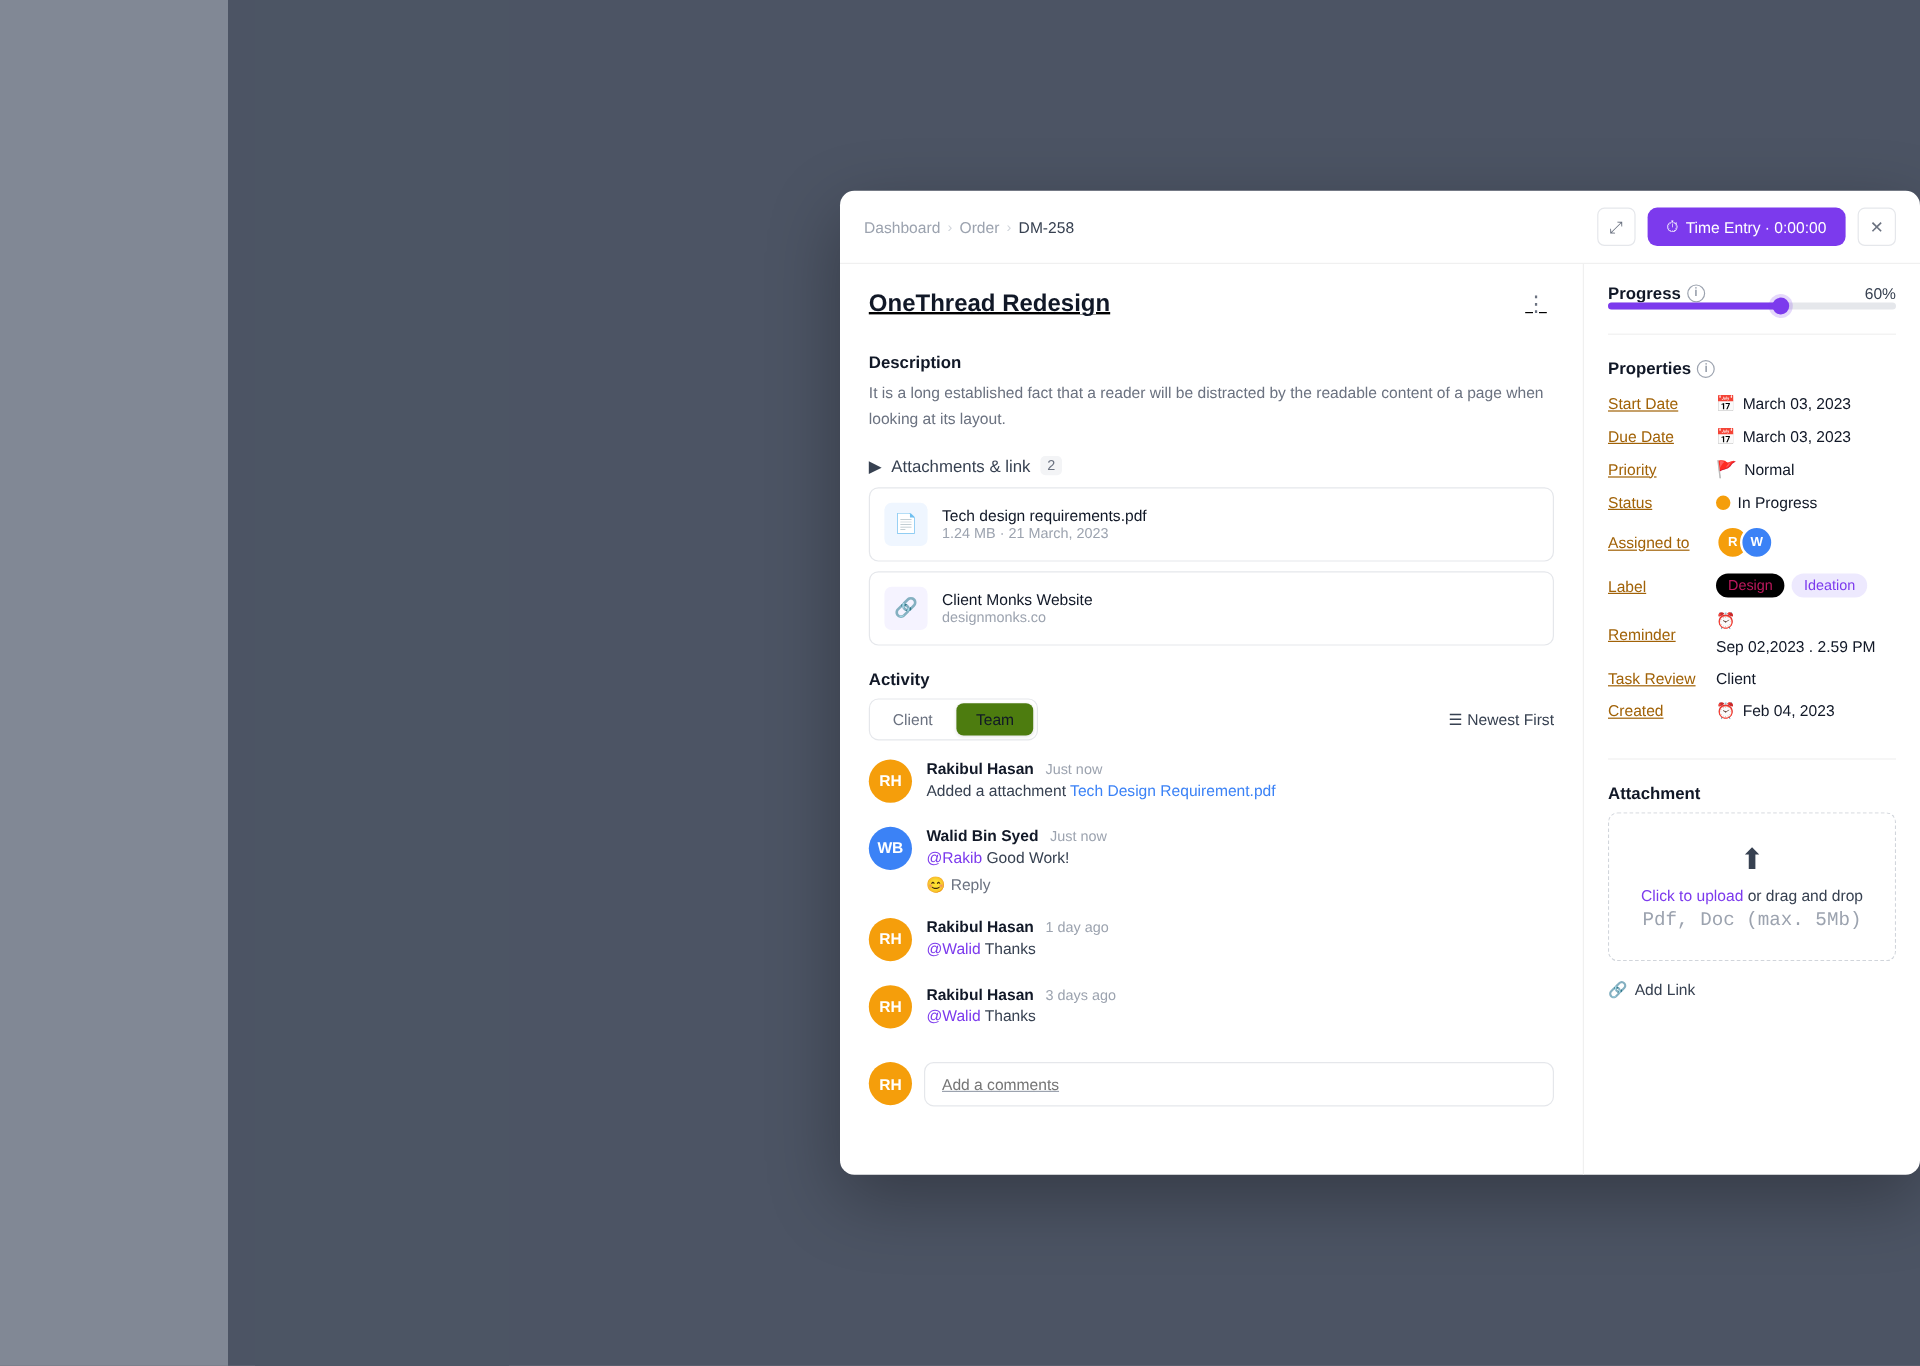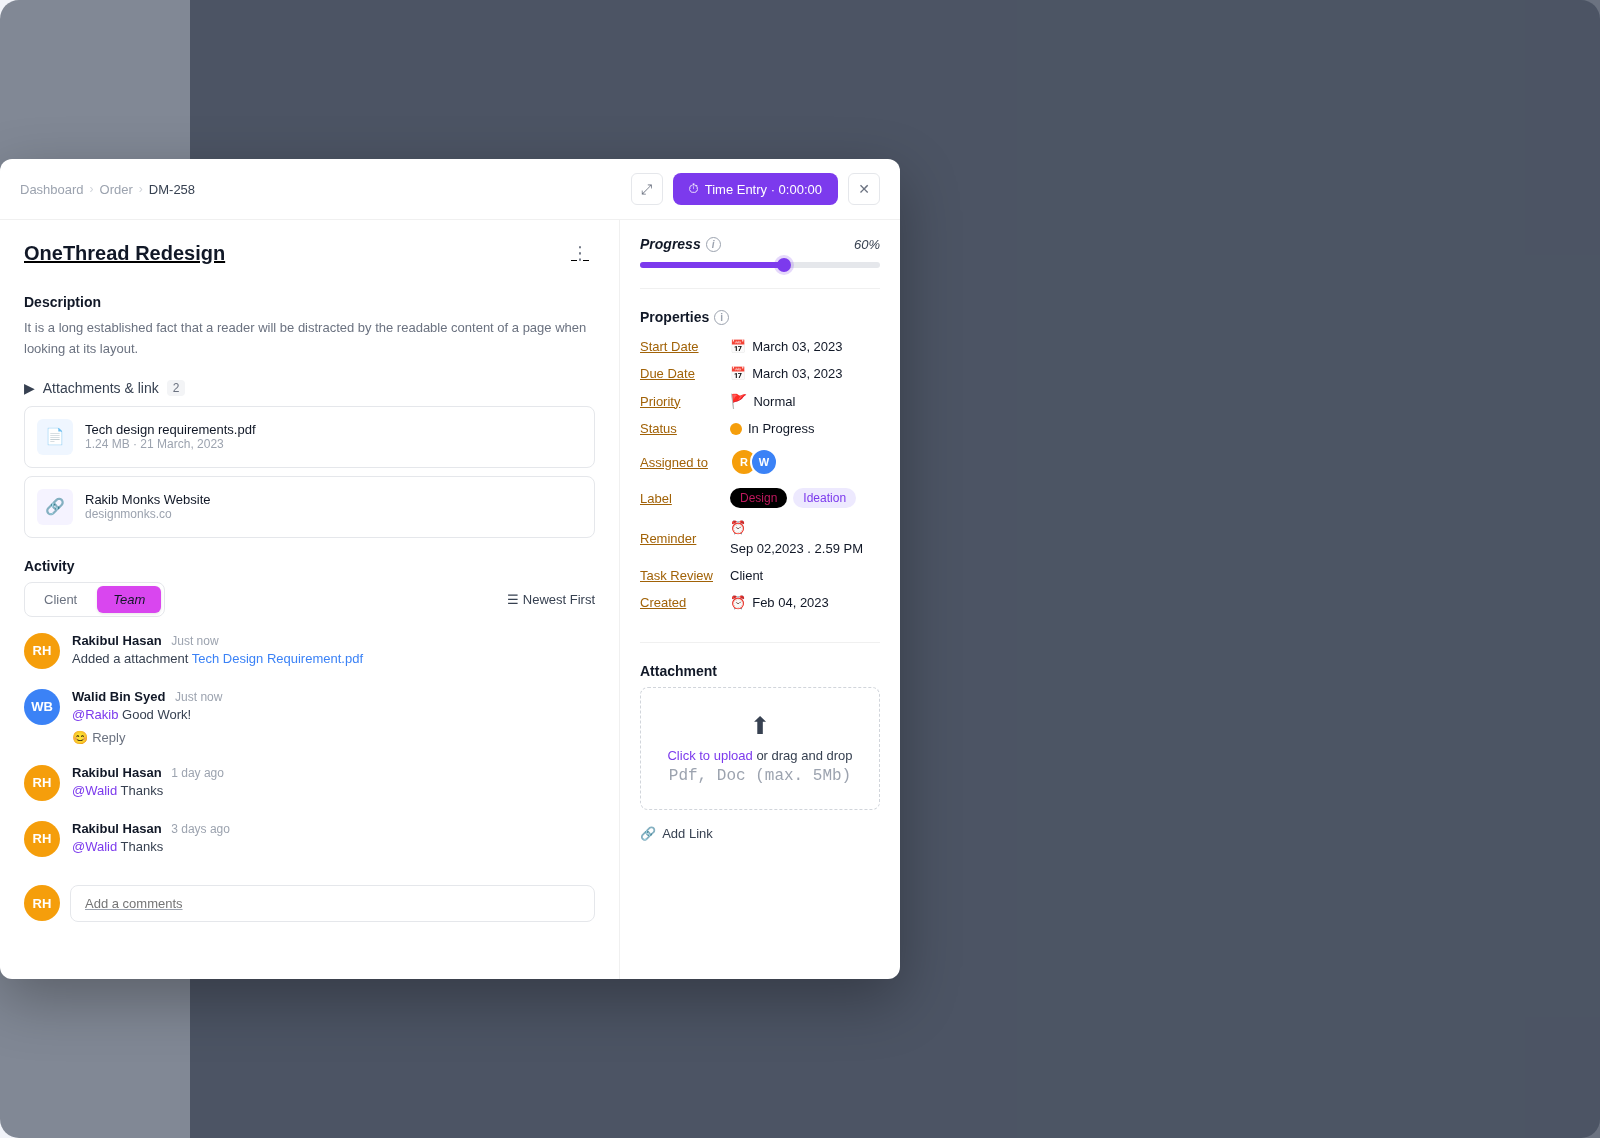--- a/index.html
+++ b/index.html
@@ -21,22 +21,21 @@
       height: 100%;
       background: #f1f3f9;
     }
 
     .modal-overlay {
       position: absolute;
       inset: 0;
       background: rgba(55, 65, 81, 0.6);
       display: flex;
       align-items: center;
-      justify-content: flex-start;
-      border-radius: 19px;
+      justify-content: flex-end;
     }
 
     .modal {
       background: #fff;
       border-radius: 12px;
       width: 900px;
       height: 820px;
       position: relative;
       display: flex;
       flex-direction: column;
@@ -247,25 +246,24 @@
       padding: 6px 16px;
       border: none;
       border-radius: 6px;
       font-size: 13px;
       cursor: pointer;
       background: transparent;
       color: #6b7280;
     }
 
     .tab-btn.active {
-      background: #d946ef;
+      background: #4d7c0f;
       color: #111827;
       font-weight: 500;
       box-shadow: 0 1px 3px rgba(0,0,0,0.1);
-      font-style: italic;
     }
 
     .sort-btn {
       display: flex;
       align-items: center;
       gap: 4px;
       font-size: 13px;
       color: #374151;
       cursor: pointer;
       background: none;
@@ -371,22 +369,20 @@
     .progress-section {
       margin-bottom: 20px;
       padding-bottom: 20px;
       border-bottom: 1px solid #f0f0f0;
     }
 
     .progress-header {
       display: flex;
       align-items: center;
       justify-content: space-between;
-      margin-bottom: 10px;
-      font-style: italic;
     }
 
     .progress-label {
       font-size: 14px;
       font-weight: 600;
       color: #111827;
       display: flex;
       align-items: center;
       gap: 5px;
     }
@@ -619,21 +615,21 @@
           <div class="attachment-item">
             <div class="attachment-icon">📄</div>
             <div>
               <div class="attachment-name">Tech design requirements.pdf</div>
               <div class="attachment-meta">1.24 MB · 21 March, 2023</div>
             </div>
           </div>
           <div class="attachment-item">
             <div class="attachment-icon link">🔗</div>
             <div>
-              <div class="attachment-name">Rakib Monks Website</div>
+              <div class="attachment-name">Client Monks Website</div>
               <div class="attachment-meta">designmonks.co</div>
             </div>
           </div>
         </div>
 
         <div class="activity-section">
           <div class="section-title">Activity</div>
 
           <div class="activity-tabs">
             <div class="tab-group">

